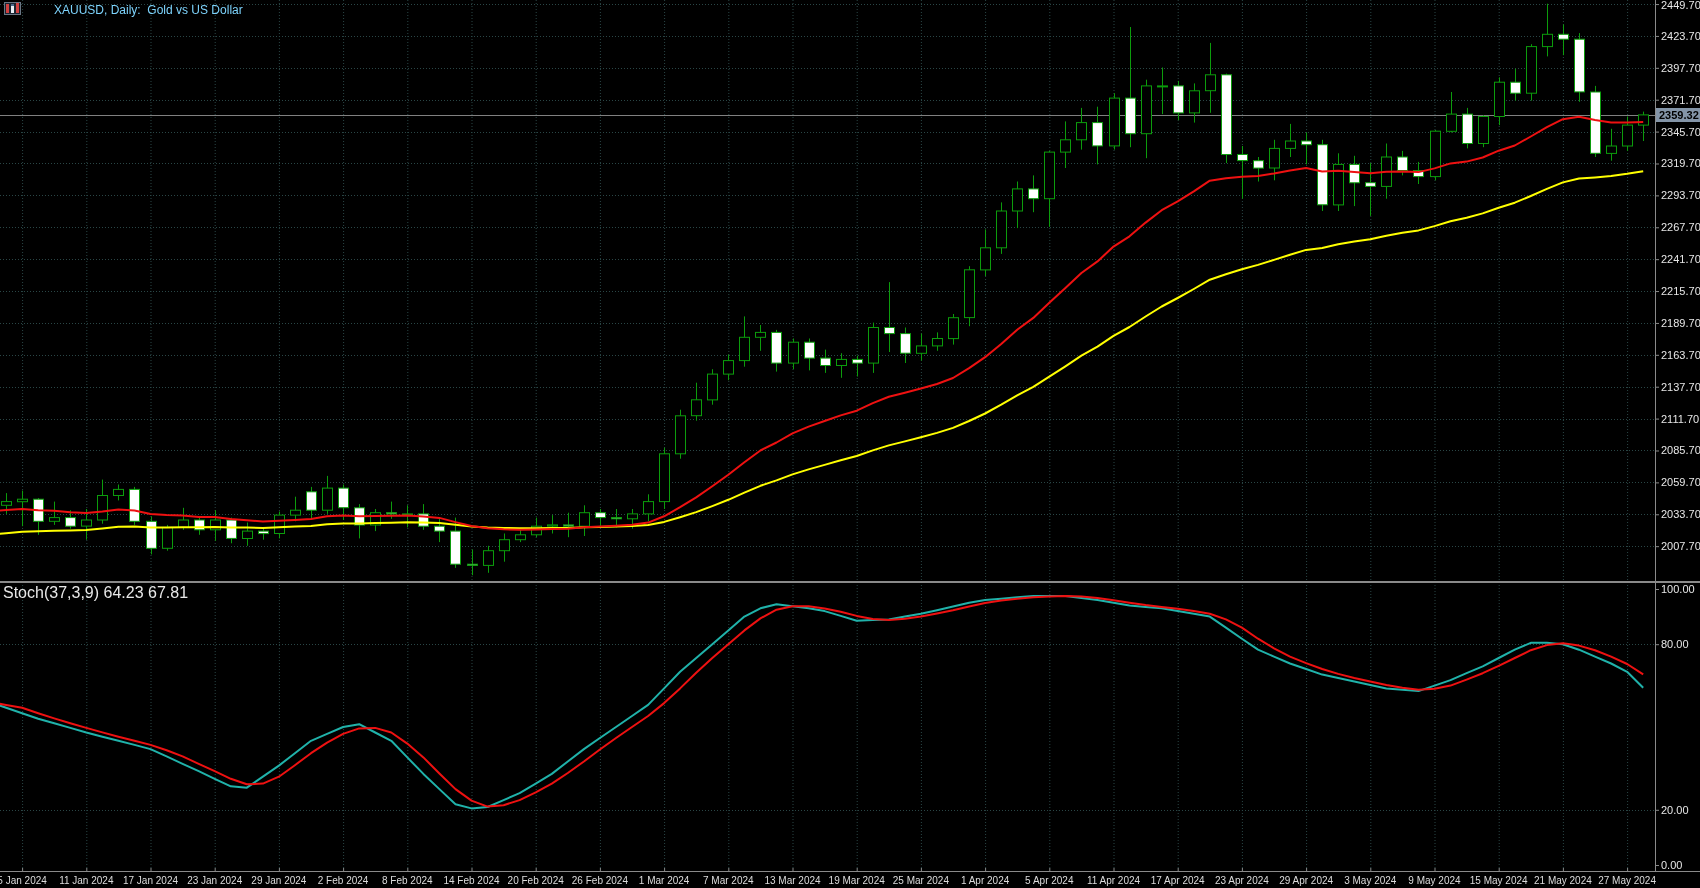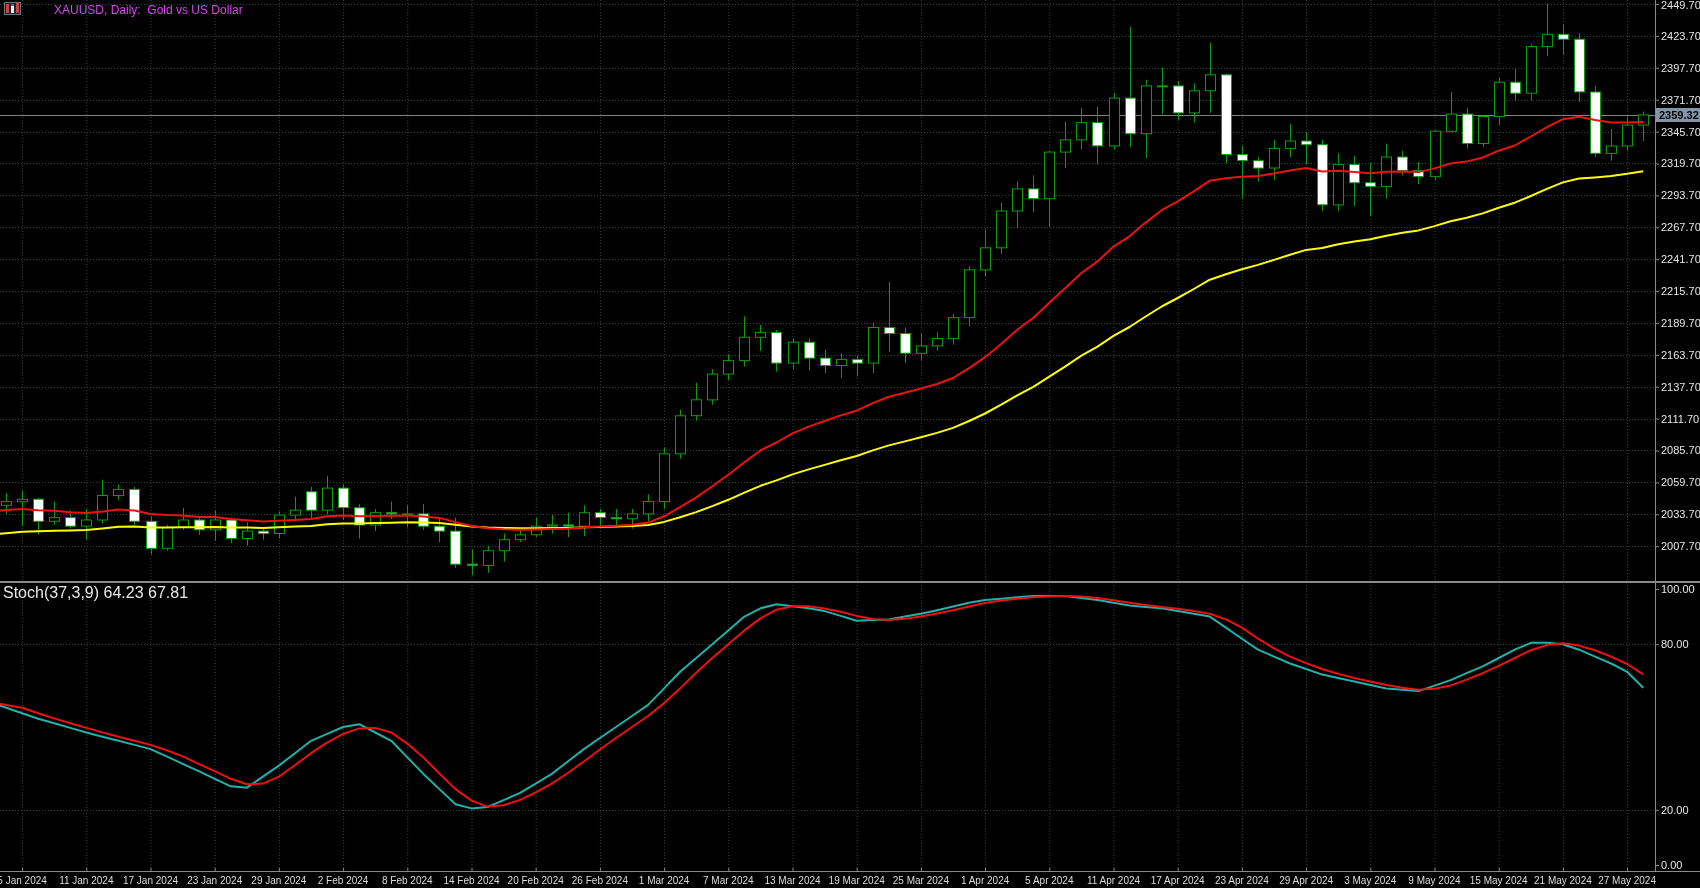--- a/index.html
+++ b/index.html
@@ -2,21 +2,21 @@
 <html><head>
 <meta charset="utf-8">
 <style>
   html,body{margin:0;padding:0;background:#000;}
   body{width:1700px;height:888px;position:relative;overflow:hidden;
        font-family:"Liberation Sans",sans-serif;}
   #stage{position:absolute;left:0;top:0;width:1700px;height:888px;}
   svg{position:absolute;left:0;top:0;}
   .title-bar{position:absolute;left:4px;top:2px;height:16px;display:flex;
              align-items:center;gap:6px;z-index:5;}
-  .title-text{color:#d946ef;font-size:12px;white-space:pre;margin-left:4px;}
+  .title-text{color:#7dd3fc;font-size:12px;white-space:pre;margin-left:4px;}
   .mini-icon{width:17px;height:13px;display:inline-block;}
   .stoch-label{position:absolute;left:3px;top:584px;color:#e8e8e8;font-size:16px;
                z-index:5;white-space:pre;}
   .bid-badge{position:absolute;left:1656px;top:108px;width:44px;height:14px;
              font-size:11px;font-weight:bold;color:#000;line-height:14px;
              padding-left:3px;z-index:6;box-sizing:border-box;}
 </style>
 </head>
 <body>
 

